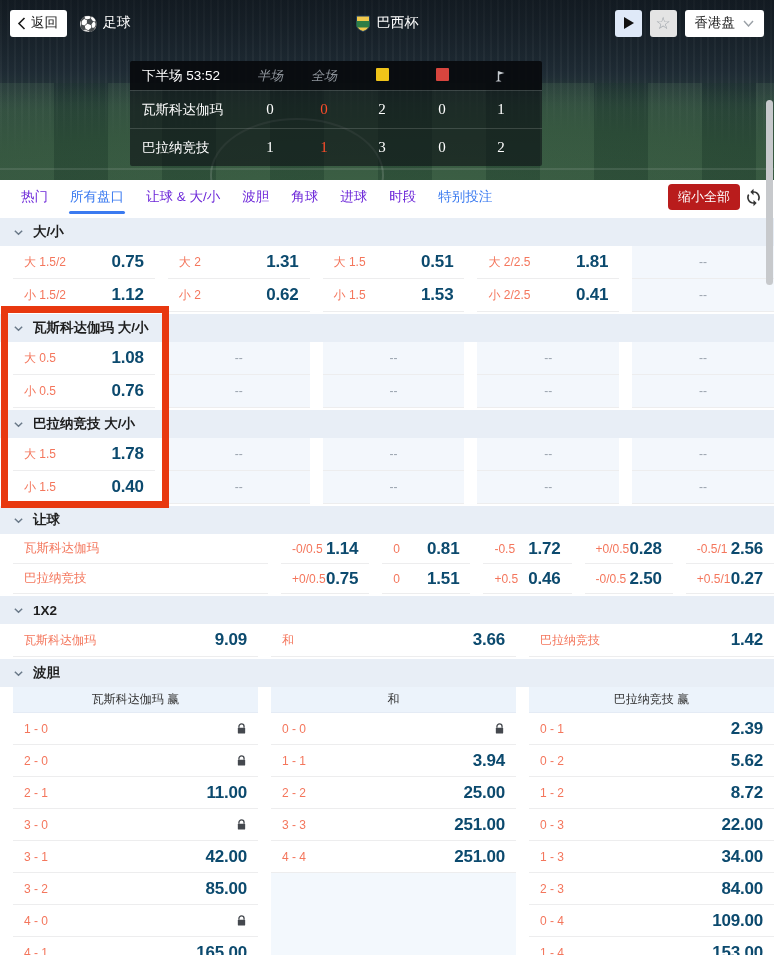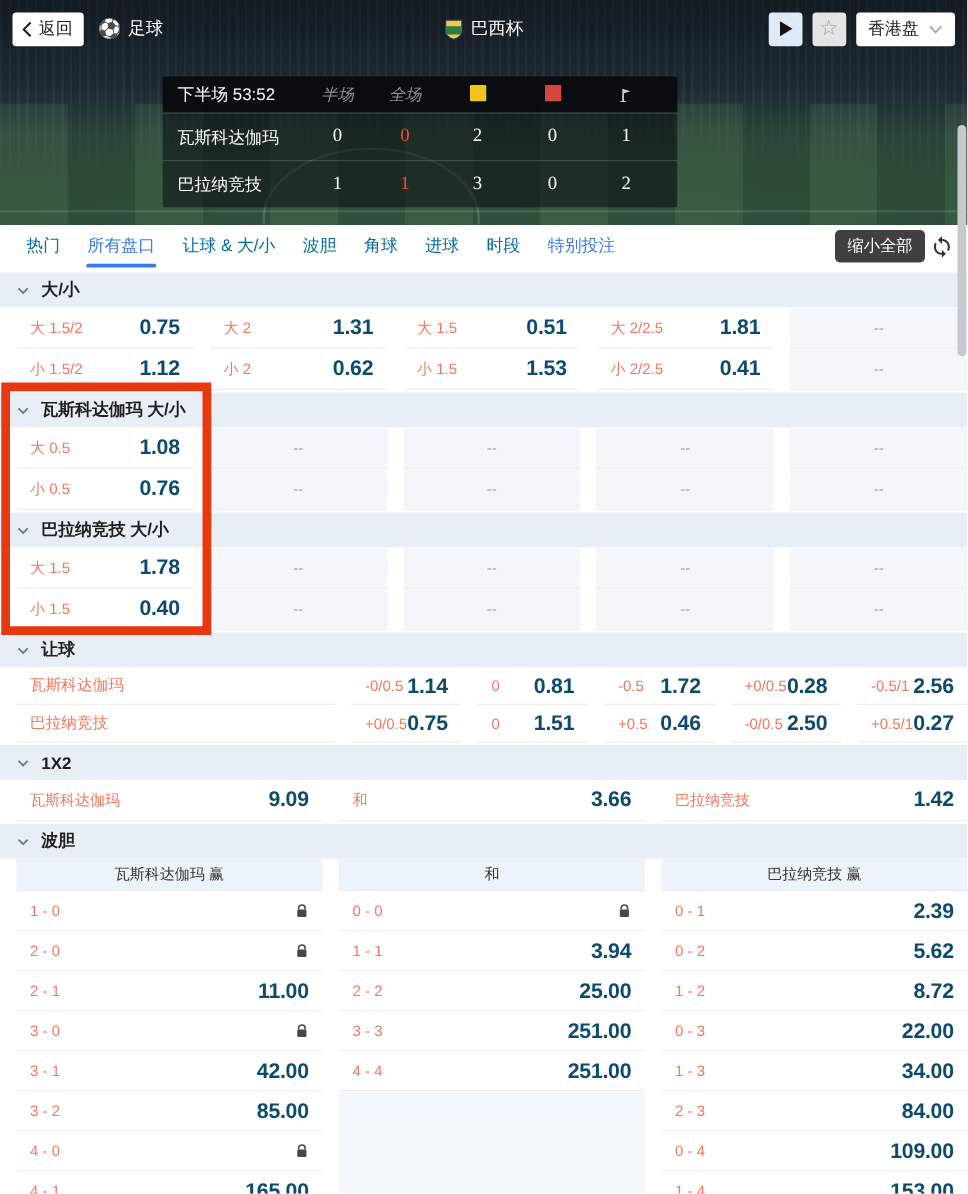--- a/index.html
+++ b/index.html
@@ -41,25 +41,25 @@
   .sb-team{height:37px;background:rgba(12,16,20,.58);border-top:1px solid rgba(255,255,255,.15);}
   .sb-name{color:#fff;font-size:13.5px;}
   .sb-num{font-family:"Liberation Serif","DejaVu Serif",serif;font-size:15px;color:#fff;text-align:center;}
   .sb-num.full{color:#ff4d2a;}
   .yellow-card{display:inline-block;width:13px;height:13px;background:#f0c419;border-radius:1px;}
   .red-card{display:inline-block;width:13px;height:13px;background:#d8453e;border-radius:1px;}
   .iconwrap{display:inline-flex;align-items:center;justify-content:center;}
 
   
   .tabbar{display:flex;align-items:center;height:34px;padding:0 8px 0 10px;background:#fff;}
-  .tab{position:relative;height:100%;display:flex;align-items:center;padding:0 11px;font-size:13.5px;color:#0369a1;cursor:pointer;white-space:nowrap;}
+  .tab{position:relative;height:100%;display:flex;align-items:center;padding:0 11px;font-size:13.5px;color:#6d28d9;cursor:pointer;white-space:nowrap;}
   .tab.active{color:#3a7af0;}
   .tab.active::after{content:"";position:absolute;left:10px;right:10px;bottom:0;height:3px;border-radius:2px;background:#3a7af0;}
   .tab.hl{color:#3a7af0;}
-  .collapse-btn{margin-left:auto;background:#404040;color:#fff;font-size:13px;height:26px;border-radius:4px;display:flex;align-items:center;padding:0 10px;cursor:pointer;}
+  .collapse-btn{margin-left:auto;background:#b91c1c;color:#fff;font-size:13px;height:26px;border-radius:4px;display:flex;align-items:center;padding:0 10px;cursor:pointer;}
   .refresh-btn{width:26px;height:26px;display:flex;align-items:center;justify-content:center;cursor:pointer;}
 
   
   #sections{padding-top:4px;}
   .sec-header{display:flex;align-items:center;gap:9px;height:28px;margin-top:2px;padding:0 13px;background:#e8eef6;cursor:pointer;}
   .sec-header:first-child{margin-top:0;}
   .sec-title{font-size:13.5px;font-weight:bold;color:#1e1e1e;}
   .chev{display:inline-flex;}
   .odds-row{display:grid;gap:13px;background:#fff;padding-left:13px;}
   .cols5{grid-template-columns:repeat(5,1fr);}

